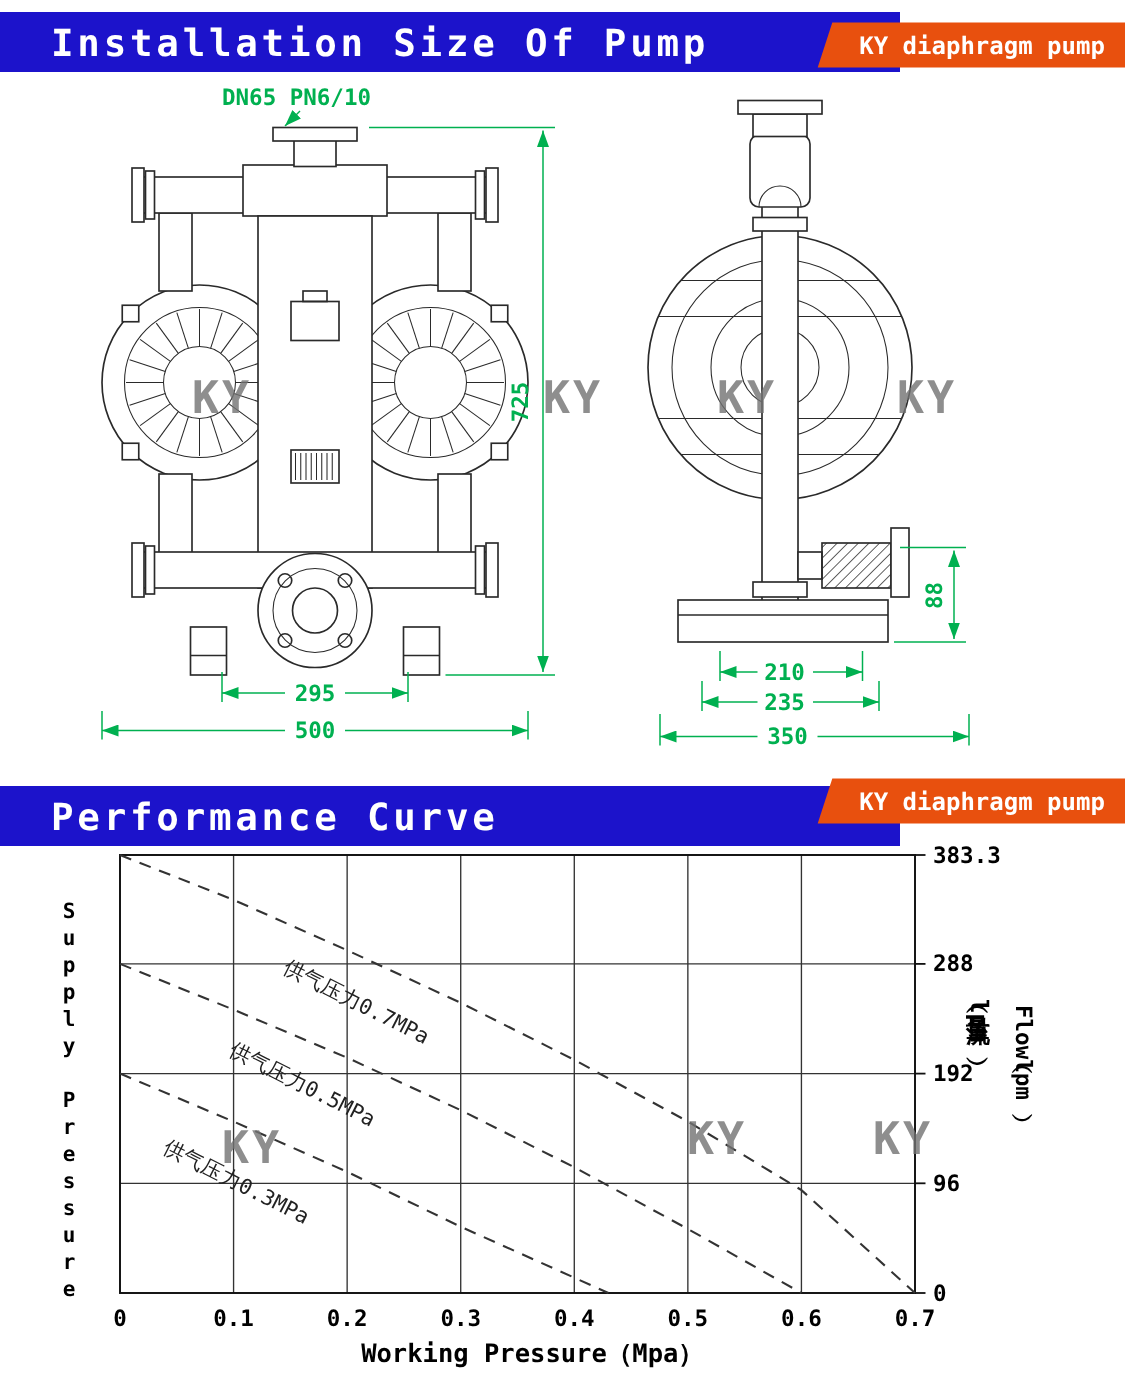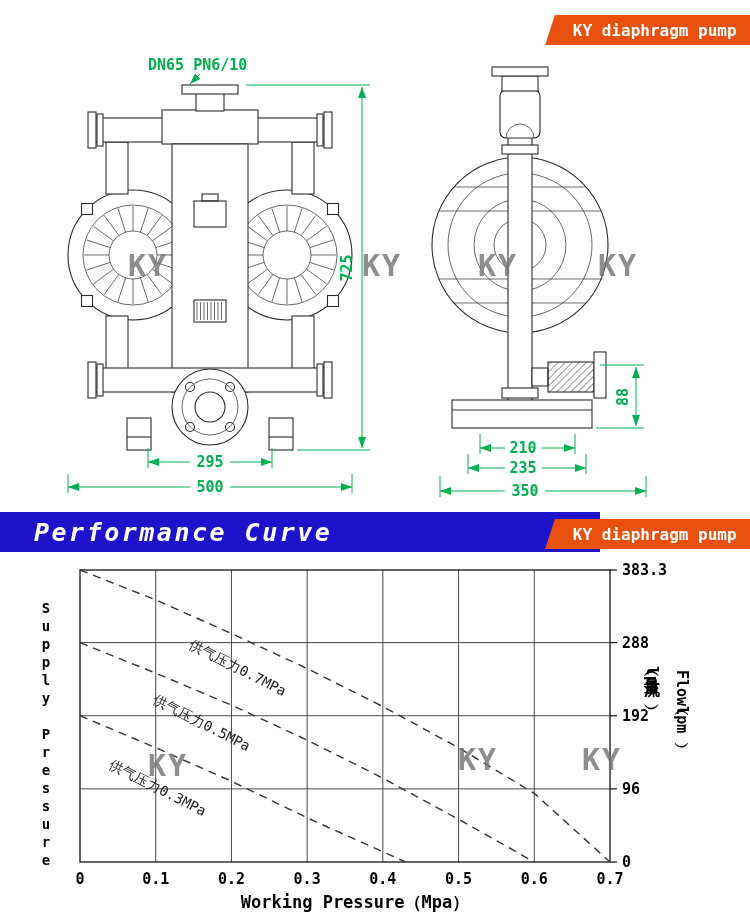--- a/index.html
+++ b/index.html
@@ -5,21 +5,21 @@
   *{margin:0;padding:0;box-sizing:border-box;}
   html,body{width:750px;height:924px;}
   body{background:#fff;font-family:"DejaVu Sans Mono","DejaVu Sans",monospace;position:relative;overflow:hidden;}
   .page{position:absolute;inset:0;background:#fff;overflow:hidden;}
 
   
   .hdr{position:absolute;left:0;width:600px;height:40px;background:#1c13cb;color:#fff;
        display:flex;align-items:center;padding-left:34px;font-size:25px;font-weight:bold;
        letter-spacing:2.5px;white-space:nowrap;}
   .hdr1{top:8px;}
-  .hdr2{top:512px;font-style:italic;}
+  .hdr2{top:524px;}
   .badge{position:absolute;width:210px;height:30px;background:#e8500e;transform:skewX(-18deg);
          display:flex;align-items:center;justify-content:center;}
   .badge1{top:15px;right:-10px;}
   .badge2{top:519px;right:-10px;}
   .badge span{transform:skewX(18deg);color:#fff;font-size:16px;font-weight:bold;white-space:nowrap;}
 
   svg{position:absolute;left:0;}
   #drawing{top:50px;}
   #chart{top:558px;}
 
@@ -45,20 +45,23 @@
   #ylab-cn{left:641px;top:666px;font-size:16px;}
   #ylab-en{left:672px;top:670px;font-size:15px;}
 
   .wm{position:absolute;color:#737373;font-size:30px;font-weight:bold;letter-spacing:2px;opacity:.8;}
 </style>
 </head>
 <body>
 
 <div class="page">
 
+  <div class="hdr hdr1">
+    <span>Installation Size Of Pump</span>
+  </div>
   <div class="badge badge1">
     <span>KY diaphragm pump</span>
   </div>
 
   <svg id="drawing" width="750" height="460" viewBox="0 0 750 460">
     <defs>
       <marker id="ar" markerWidth="11" markerHeight="8" refX="11" refY="4" orient="auto-start-reverse" markerUnits="userSpaceOnUse">
         <path d="M0,0 L11,4 L0,8 Z" fill="#00b050"></path>
       </marker>
       <pattern id="hatch" width="5" height="5" patternUnits="userSpaceOnUse" patternTransform="rotate(45)">

